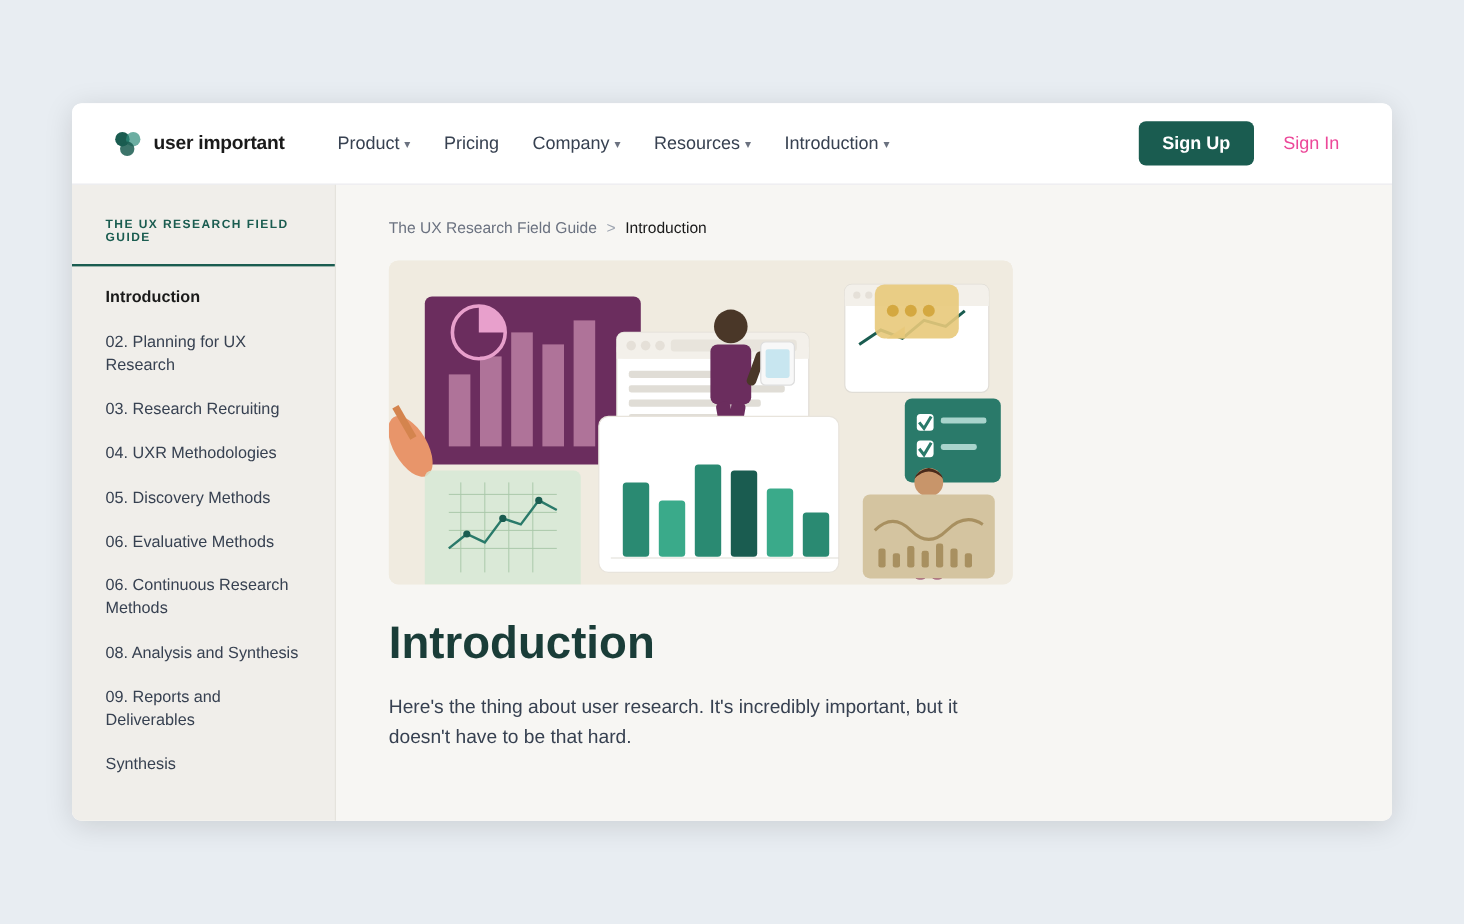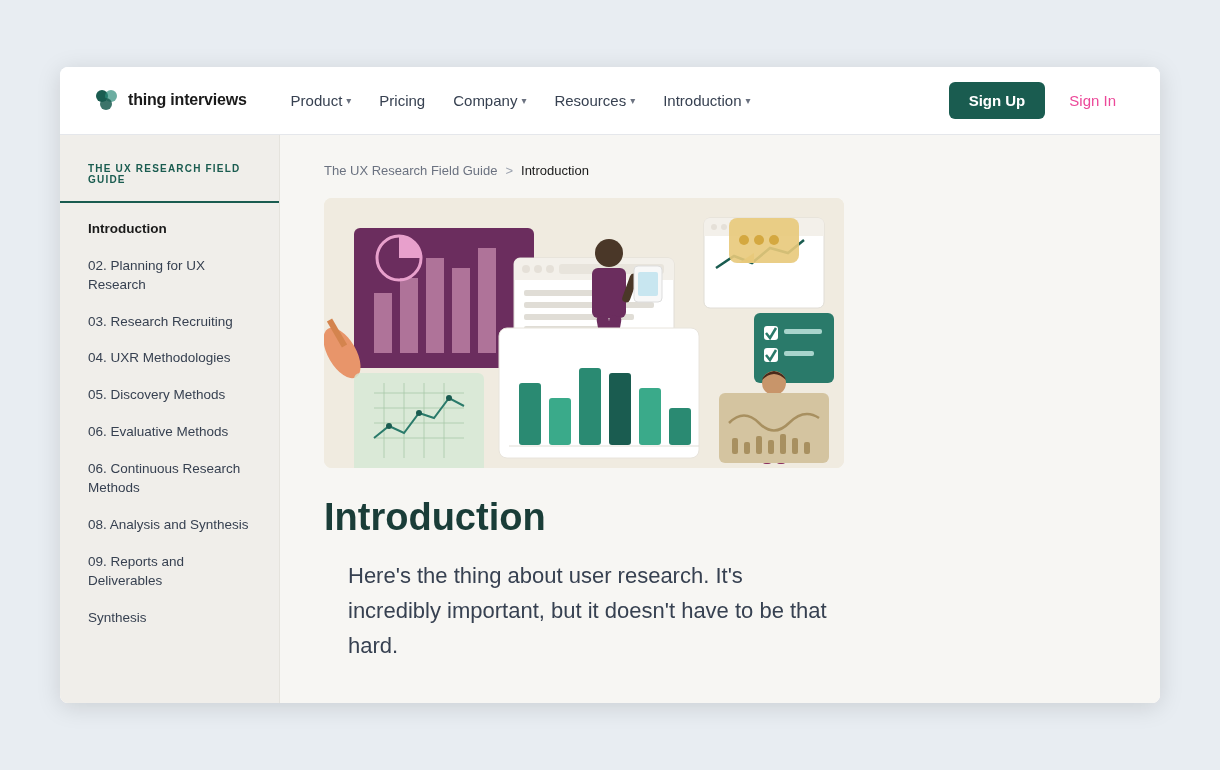--- a/index.html
+++ b/index.html
@@ -166,40 +166,39 @@
     }
     
     .page-title {
       font-size: 38px;
       font-weight: 700;
       color: #1a3d38;
       margin-bottom: 18px;
       line-height: 1.15;
     }
     .page-intro {
-      font-size: 22px;
+      font-size: 16px;
       color: #374151;
       line-height: 1.6;
       max-width: 480px;
-      margin-left: 24px;
     }
   </style>
 </head>
 <body>
 
 <div class="browser-window">
 
   <nav class="navbar">
     <a class="logo" href="#">
       <svg class="logo-icon" viewBox="0 0 28 28" fill="none">
         <circle cx="10" cy="10" r="6" fill="#1a5c50"></circle>
         <circle cx="19" cy="10" r="6" fill="#2d8b7a" opacity="0.7"></circle>
         <circle cx="14" cy="18" r="6" fill="#1a5c50" opacity="0.85"></circle>
       </svg>
-      <span class="logo-text">thing interviews</span>
+      <span class="logo-text">user important</span>
     </a>
     <div class="nav-links">
       <a class="nav-item">
         <span>Product</span>
         <span class="nav-chevron">▾</span>
       </a>
       <a class="nav-item">
         <span>Pricing</span>
       </a>
       <a class="nav-item">

